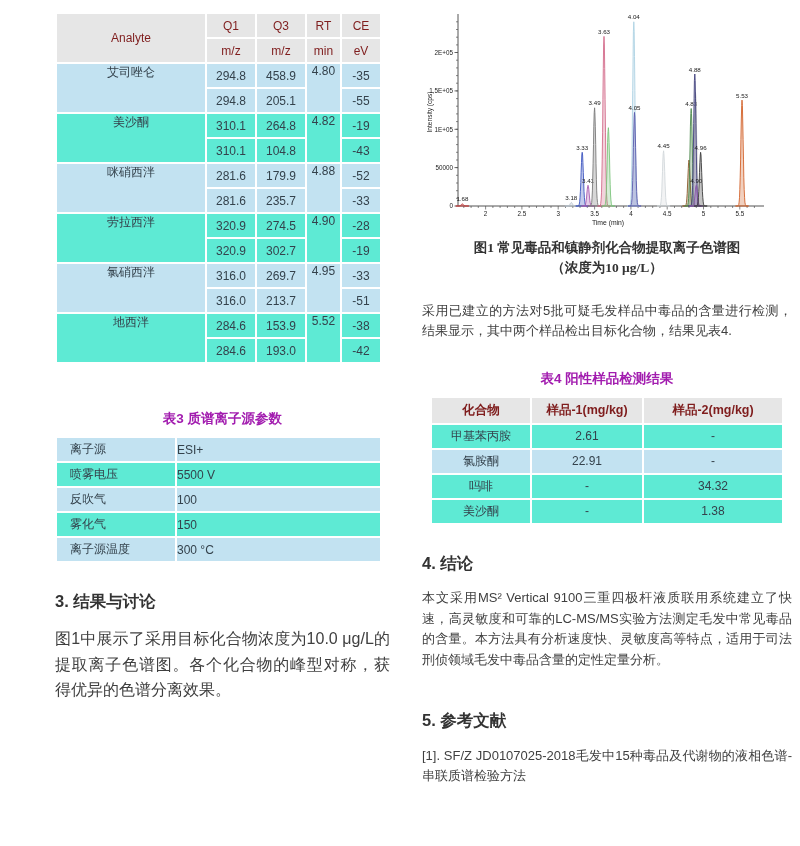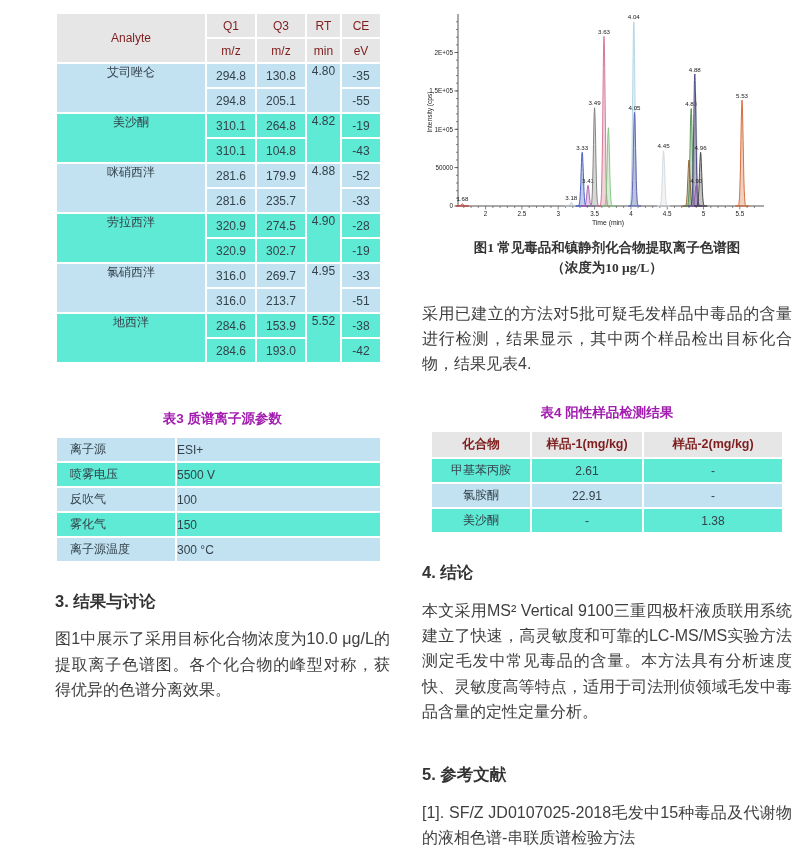--- a/index.html
+++ b/index.html
@@ -49,21 +49,21 @@
 
   
   h2.sec{
     font-size:16.5px;font-weight:700;color:#333;
     margin:28px 0 0 0;line-height:1.3;
   }
   p.body-text{
     margin:14px 0 0 0;font-size:16px;line-height:1.58;
     color:#3f3f3f;text-align:justify;
   }
-  .col-right p.body-text{font-size:16px;}
+  .col-right p.body-text{font-size:13px;}
   p.after-fig{margin-top:22px;}
   h2.sec5{margin-top:40px;}
 </style>
 </head>
 <body>
 
 <div class="page">
 
   <div class="col-left">
     <table class="tbl analyte">
@@ -86,21 +86,21 @@
             <th>m/z</th>
             <th>m/z</th>
             <th>min</th>
             <th>eV</th>
           </tr>
         </thead>
       <tbody id="analyte-body">
           <tr class="gdark">
             <td rowspan="2" class="top">艾司唑仑</td>
             <td>294.8</td>
-            <td>130.8</td>
+            <td>458.9</td>
             <td rowspan="2" class="top">4.80</td>
             <td>-35</td>
           </tr>
           <tr class="gdark">
             <td>294.8</td>
             <td>205.1</td>
             <td>-55</td>
           </tr>
           <tr class="glight">
             <td rowspan="2" class="top">美沙酮</td>
@@ -348,20 +348,25 @@
             <td>甲基苯丙胺</td>
             <td>2.61</td>
             <td>-</td>
           </tr>
           <tr class="gdark">
             <td>氯胺酮</td>
             <td>22.91</td>
             <td>-</td>
           </tr>
           <tr class="glight">
+            <td>吗啡</td>
+            <td>-</td>
+            <td>34.32</td>
+          </tr>
+          <tr class="glight">
             <td>美沙酮</td>
             <td>-</td>
             <td>1.38</td>
           </tr>
         </tbody>
     </table>
 
     <h2 class="sec">4. 结论</h2>
     <p class="body-text">本文采用MS² Vertical 9100三重四极杆液质联用系统建立了快速，高灵敏度和可靠的LC-MS/MS实验方法测定毛发中常见毒品的含量。本方法具有分析速度快、灵敏度高等特点，适用于司法刑侦领域毛发中毒品含量的定性定量分析。</p>
 

